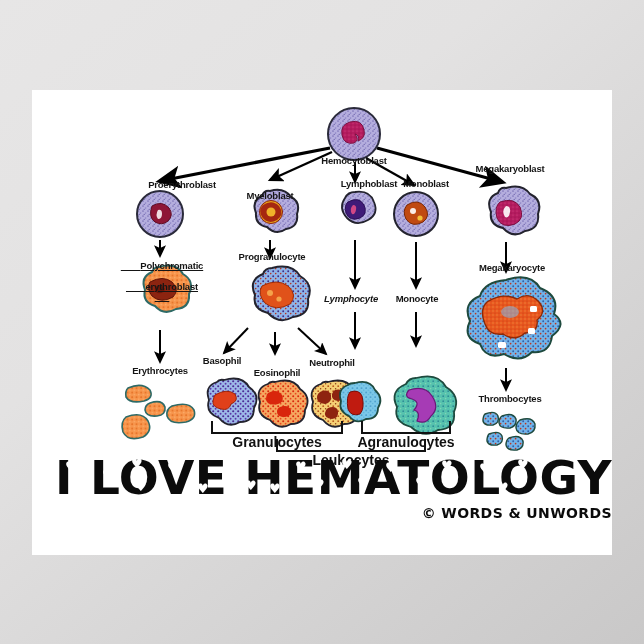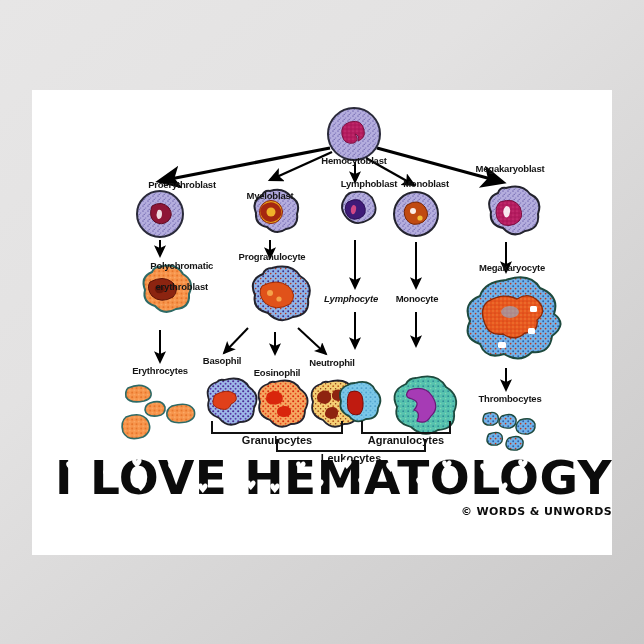--- a/index.html
+++ b/index.html
@@ -41,21 +41,21 @@
     letter-spacing: -0.2px;
     white-space: pre;
     line-height: 10.5px;
     text-align: center;
     transform: translateX(-50%);
     -webkit-font-smoothing: antialiased;
   }
   .bracket-label {
     position: absolute;
     font-family: "Liberation Sans", sans-serif;
-    font-size: 11px;
+    font-size: 14px;
     font-weight: 700;
     color: #111;
     white-space: nowrap;
     transform: translateX(-50%);
   }
   #title-block {
     position: absolute;
     left: 0;
     top: 362px;
     width: 580px;
@@ -68,21 +68,21 @@
     letter-spacing: 0.5px;
     color: #0b0b0b;
     line-height: 52px;
     white-space: nowrap;
     position: relative;
     display: inline-block;
   }
   #credit-line {
     margin-top: 1px;
     font-family: "DejaVu Sans", sans-serif;
-    font-size: 11px;
+    font-size: 14px;
     font-weight: 700;
     letter-spacing: 0.4px;
     color: #0b0b0b;
     padding-left: 48px;
   }
   .heart {
     position: absolute;
     color: #ffffff;
     font-size: 13px;
     line-height: 1;
@@ -346,21 +346,21 @@
       <div class="cell-label" style="left:128px; top:90px;padding-left:44px;">Proerythroblast</div>
 
       <div class="cell-label" style="left:238px; top:101px;">Myeloblast</div>
 
       <div class="cell-label" style="left:323px; top:89px;padding-left:28px;">Lymphoblast</div>
 
       <div class="cell-label" style="left:394px; top:89px;">Monoblast</div>
 
       <div class="cell-label" style="left:478px; top:74px;">Megakaryoblast</div>
 
-      <div class="cell-label" style="left:140px; top:160px;">
+      <div class="cell-label" style="left:130px; top:160px;text-decoration:underline;">
         <span>Polychromatic</span><br>
         <span>erythroblast</span>
       </div>
 
       <div class="cell-label" style="left:240px; top:162px;">Progranulocyte</div>
 
       <div class="cell-label" style="left:480px; top:173px;">Megakaryocyte</div>
 
       <div class="cell-label" style="left:128px; top:276px;">Erythrocytes</div>
 

